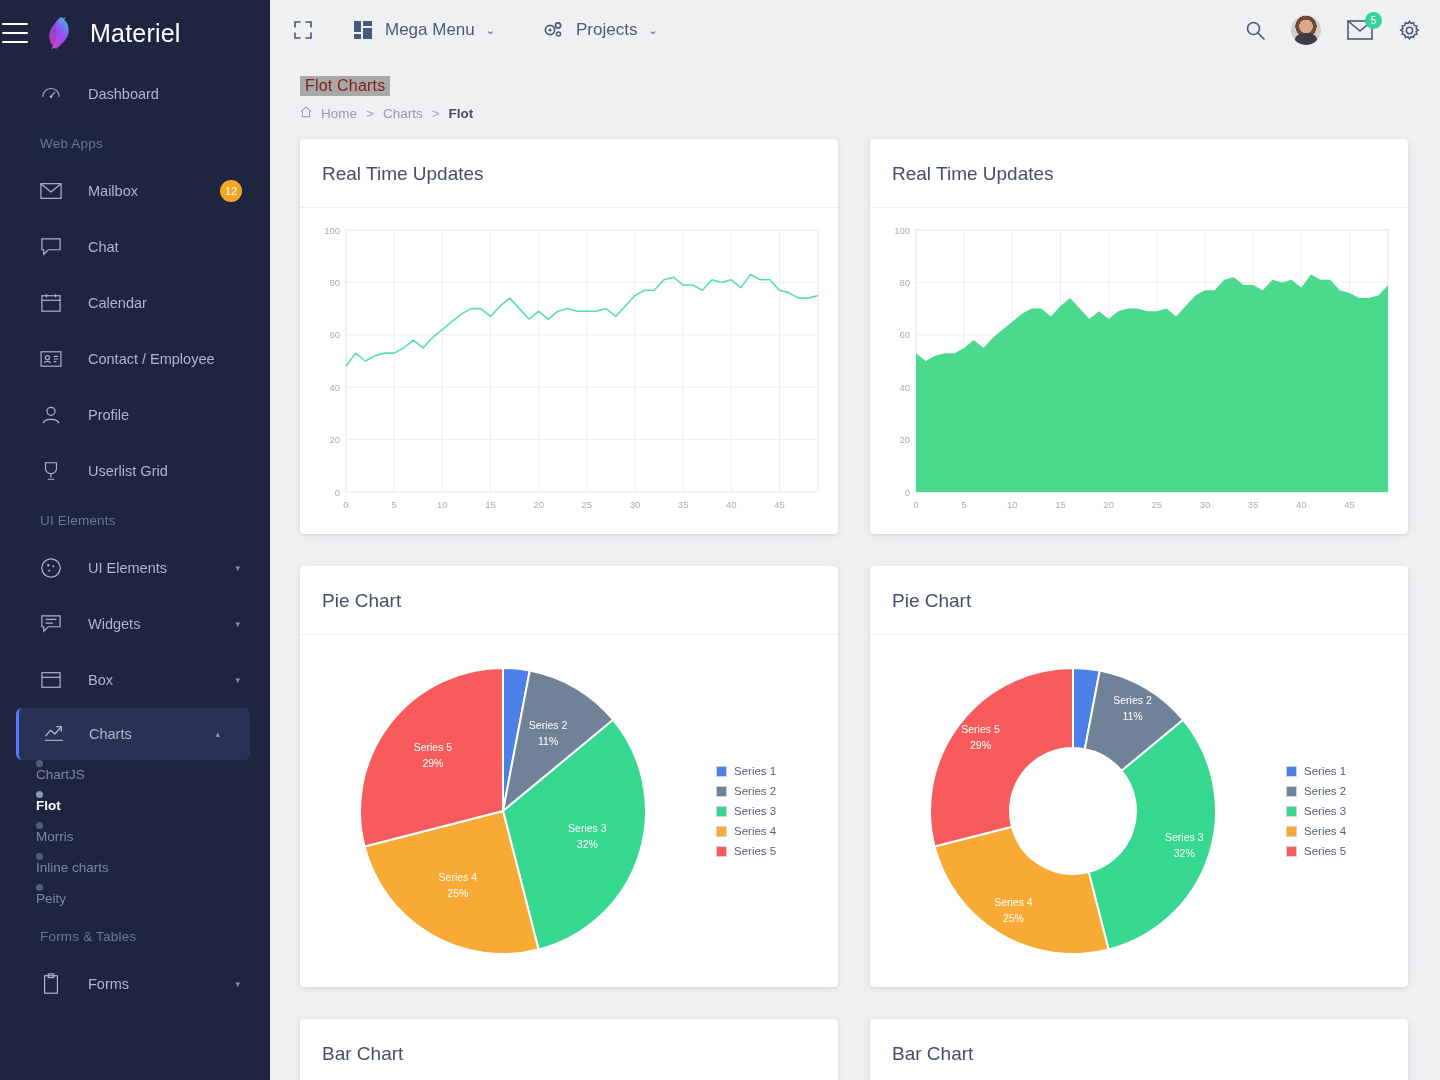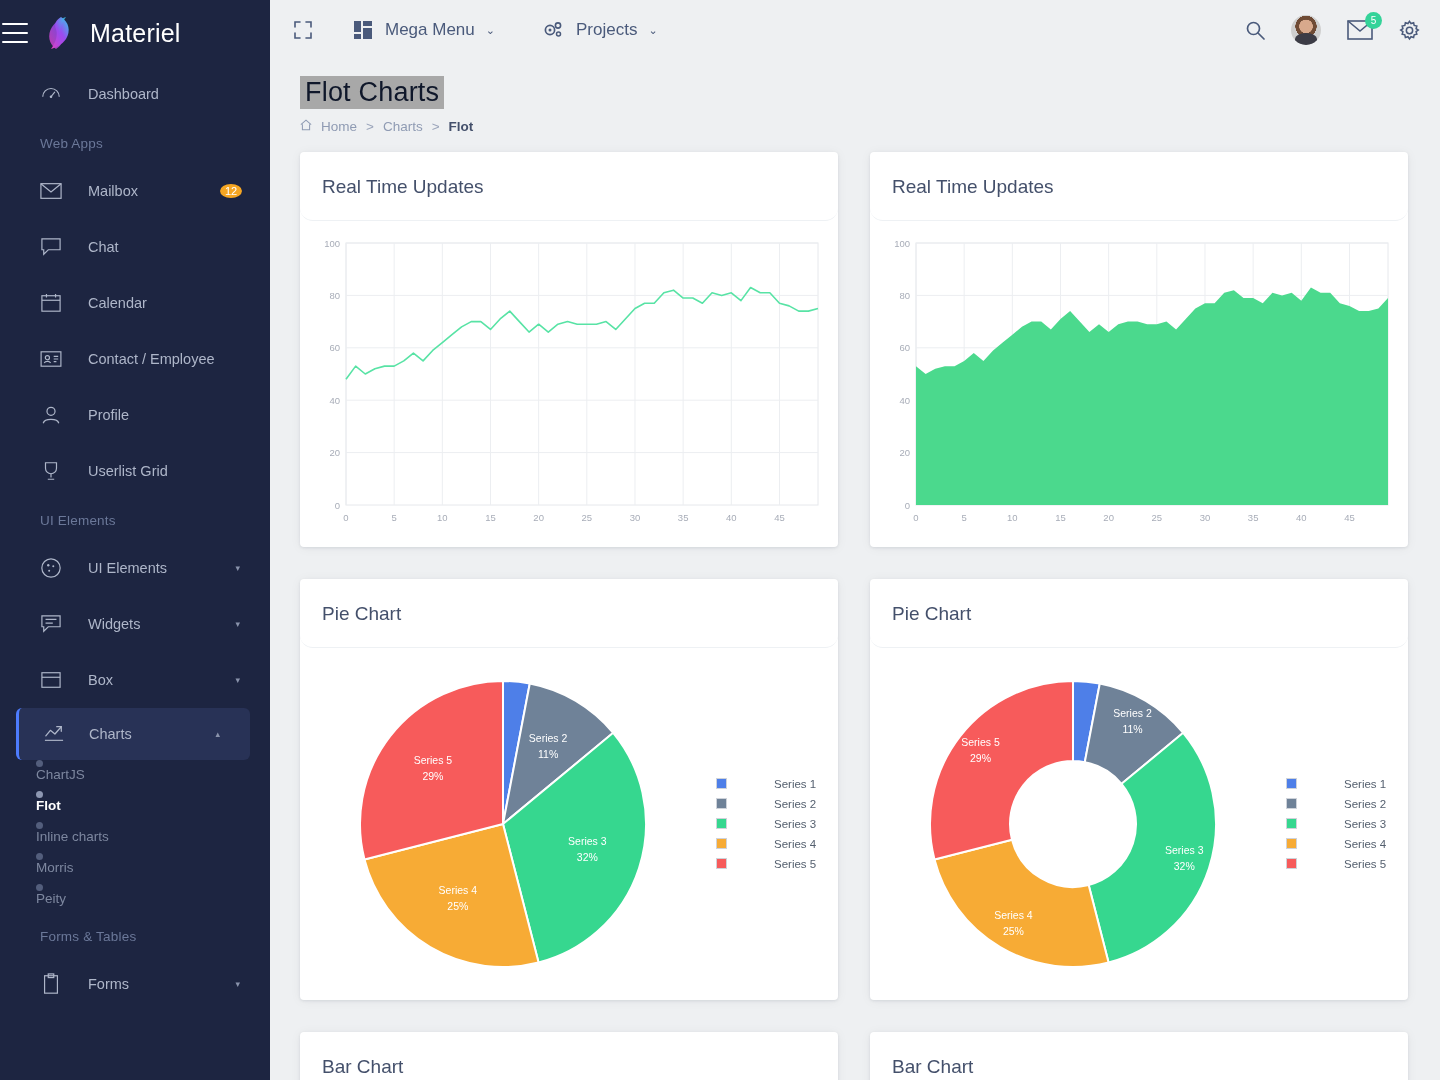--- a/index.html
+++ b/index.html
@@ -36,21 +36,21 @@
   }
   .nav-item .nicon { width: 26px; margin-right:22px; display:flex; align-items:center; justify-content:flex-start; color:#aeb6c9;}
   .nav-item.active {
     background: #283256; margin: 0 20px 0 16px; padding-left: 24px;
     border-radius: 6px; border-left: 3px solid #4d7cfe; height: 52px;
   }
   .nav-item.active .nicon { margin-right: 20px; }
   .badge-pill {
     margin-left:auto; margin-right:28px;
     background:#f5a623; color:#fff; font-size:11px; border-radius:50%;
-    width:22px; height:14px; display:flex; align-items:center; justify-content:center;
+    width:22px; height:22px; display:flex; align-items:center; justify-content:center;
   }
   .caret { margin-left:auto; margin-right:30px; font-size:9px; color:#8a93ab; }
   .sub-item {
     display:flex; align-items:flex-start; height:31px; padding-left:36px;
     color:#7d879f; font-size:13.5px; cursor:pointer;flex-direction:column;
   }
   .sub-item.current { color:#fff; font-weight:bold; }
   .dot { width:7px; height:7px; border-radius:50%; background:#535e7c; margin-right:28px; flex:0 0 7px;}
   .sub-item.current .dot { background:#8d97b1; }
 
@@ -72,37 +72,37 @@
   .avatar::after{content:"";position:absolute;left:4px;bottom:0;width:22px;height:12px;border-radius:50% 50% 0 0;background:#3c3c46;}
   .mail-wrap { position:relative; cursor:pointer; }
   .mail-badge {
     position:absolute; top:-8px; right:-9px; background:#34d399; color:#fff;
     font-size:10px; border-radius:50%; width:17px; height:17px;
     display:flex; align-items:center; justify-content:center;
   }
 
   .page-head { padding: 16px 0 0 30px; }
   .page-title {
-    font-size:27px; color:#0f172a; background:#a8a8a8; display:inline-block;
+    font-size:16px; color:#7f1d1d; background:#a8a8a8; display:inline-block;
     padding:1px 5px; font-weight:400; letter-spacing:.2px;
   }
   .crumbs { display:flex; align-items:center; gap:9px; margin-top:10px; font-size:13.5px; color:#8f9bb3; }
   .crumbs .c-link { color:#8f9bb3; cursor:pointer; }
   .crumbs .c-cur { color:#44506b; font-weight:600; }
   .crumbs .sep { color:#9aa4ba; }
 
   .grid { display:grid; grid-template-columns:1fr 1fr; gap:32px; padding:18px 32px 0 30px; }
   .card { background:#fff; border-radius:4px; box-shadow:0 1px 3px rgba(25,35,60,.10), 0 1px 12px rgba(25,35,60,.05); }
-  .card-head { padding:24px 22px 22px 22px; border-bottom:1px solid #eef1f4;border-radius:13px; }
+  .card-head { padding:24px 22px 22px 22px; border-bottom:1px solid #eef1f4; }
   .card-title { font-size:19px; color:#44506b; font-weight:400; }
   .card-body { padding:14px 14px 8px 14px; }
 
   .axis-label { font-size:9.5px; fill:#a8adb8; font-family:"Liberation Sans", sans-serif; }
   .legend { display:flex; flex-direction:column; gap:8px; }
-  .legend-row { display:flex; align-items:flex-start; font-size:11.5px; color:#55606f;gap:40px; }
+  .legend-row { display:flex; align-items:flex-end; font-size:11.5px; color:#55606f; }
   .sw { width:11px; height:11px; margin-right:7px; border:1px solid #cfd3da; }
   .pie-wrap { display:flex; align-items:center; padding: 16px 12px 16px 0; }
   .pie-svg-holder { flex:1; display:flex; justify-content:center; }
   .slice-label { font-size:10.5px; fill:#fff; font-family:"Liberation Sans", sans-serif; text-anchor:middle; }
 </style>
 </head>
 <body>
 
 <div id="sidebar">
   <div class="brand-row">
@@ -257,25 +257,25 @@
     <div class="sub-item">
       <span class="dot"></span>
       <span>ChartJS</span>
     </div>
     <div class="sub-item current">
       <span class="dot"></span>
       <span>Flot</span>
     </div>
     <div class="sub-item">
       <span class="dot"></span>
-      <span>Inline charts</span>
+      <span>Morris</span>
     </div>
     <div class="sub-item">
       <span class="dot"></span>
-      <span>Morris</span>
+      <span>Inline charts</span>
     </div>
     <div class="sub-item">
       <span class="dot"></span>
       <span>Peity</span>
     </div>
   </div>
 
   <div class="nav-section">Forms &amp; Tables</div>
 
   <div class="nav-item">

